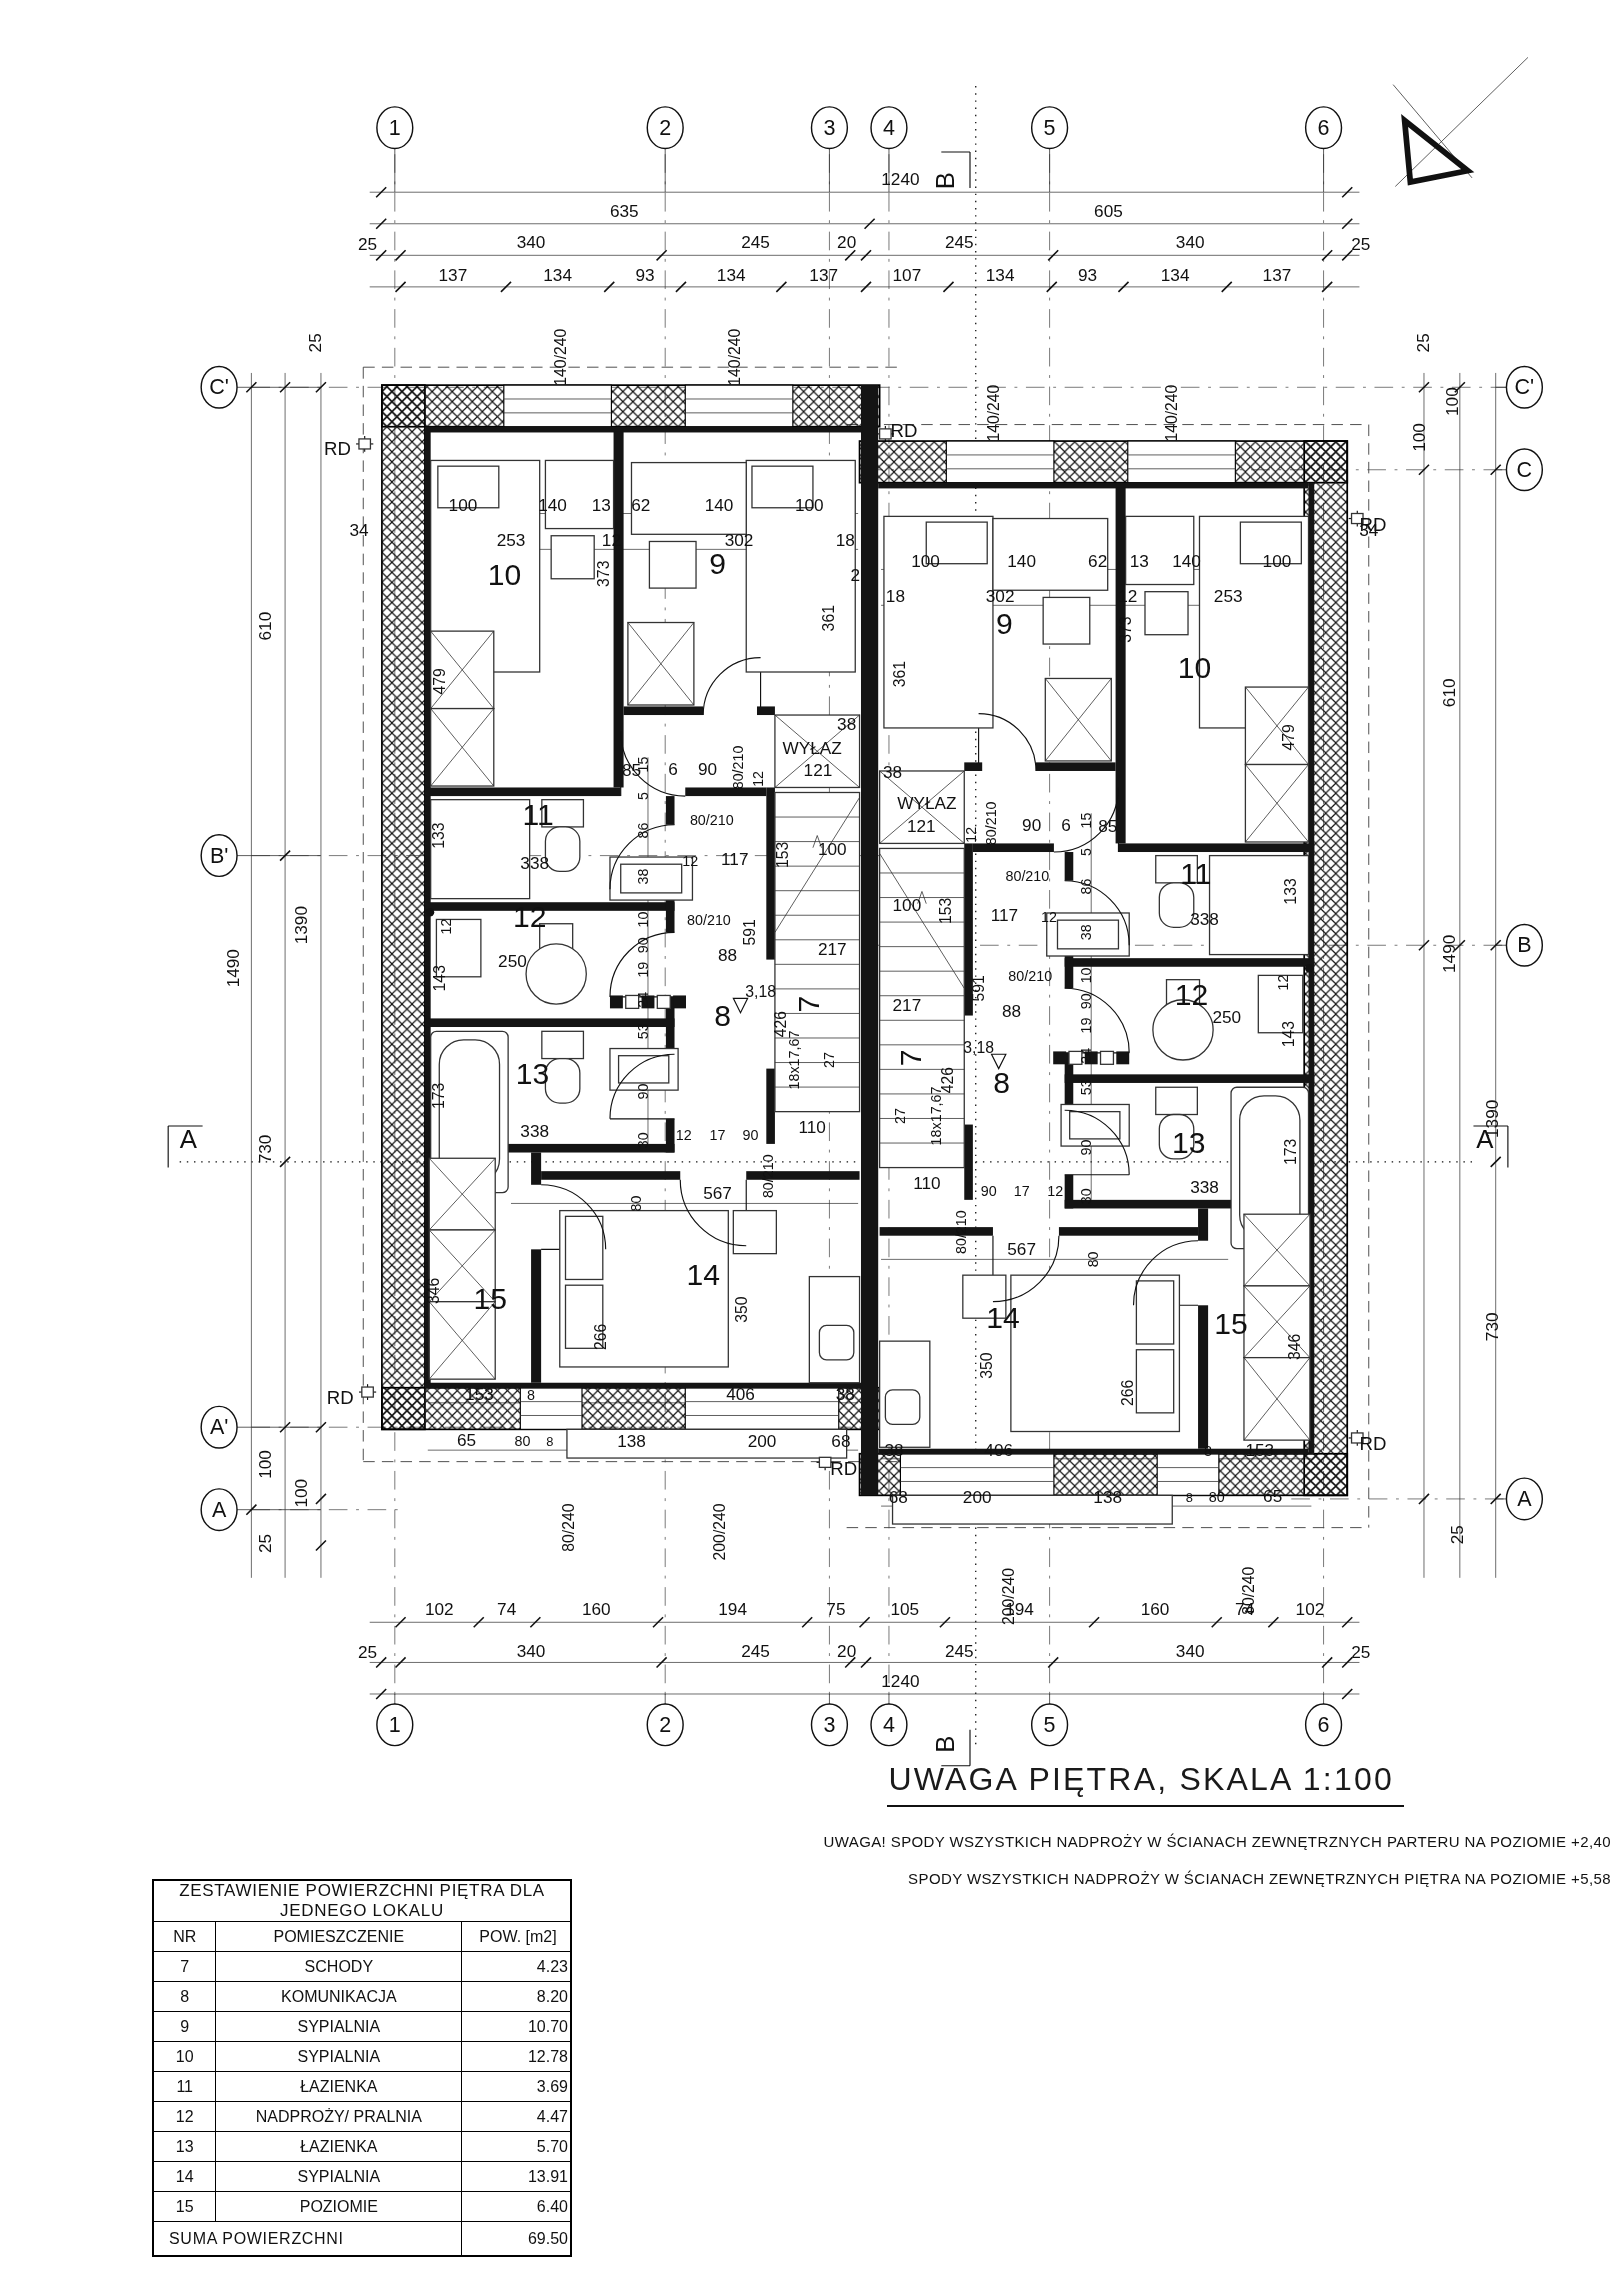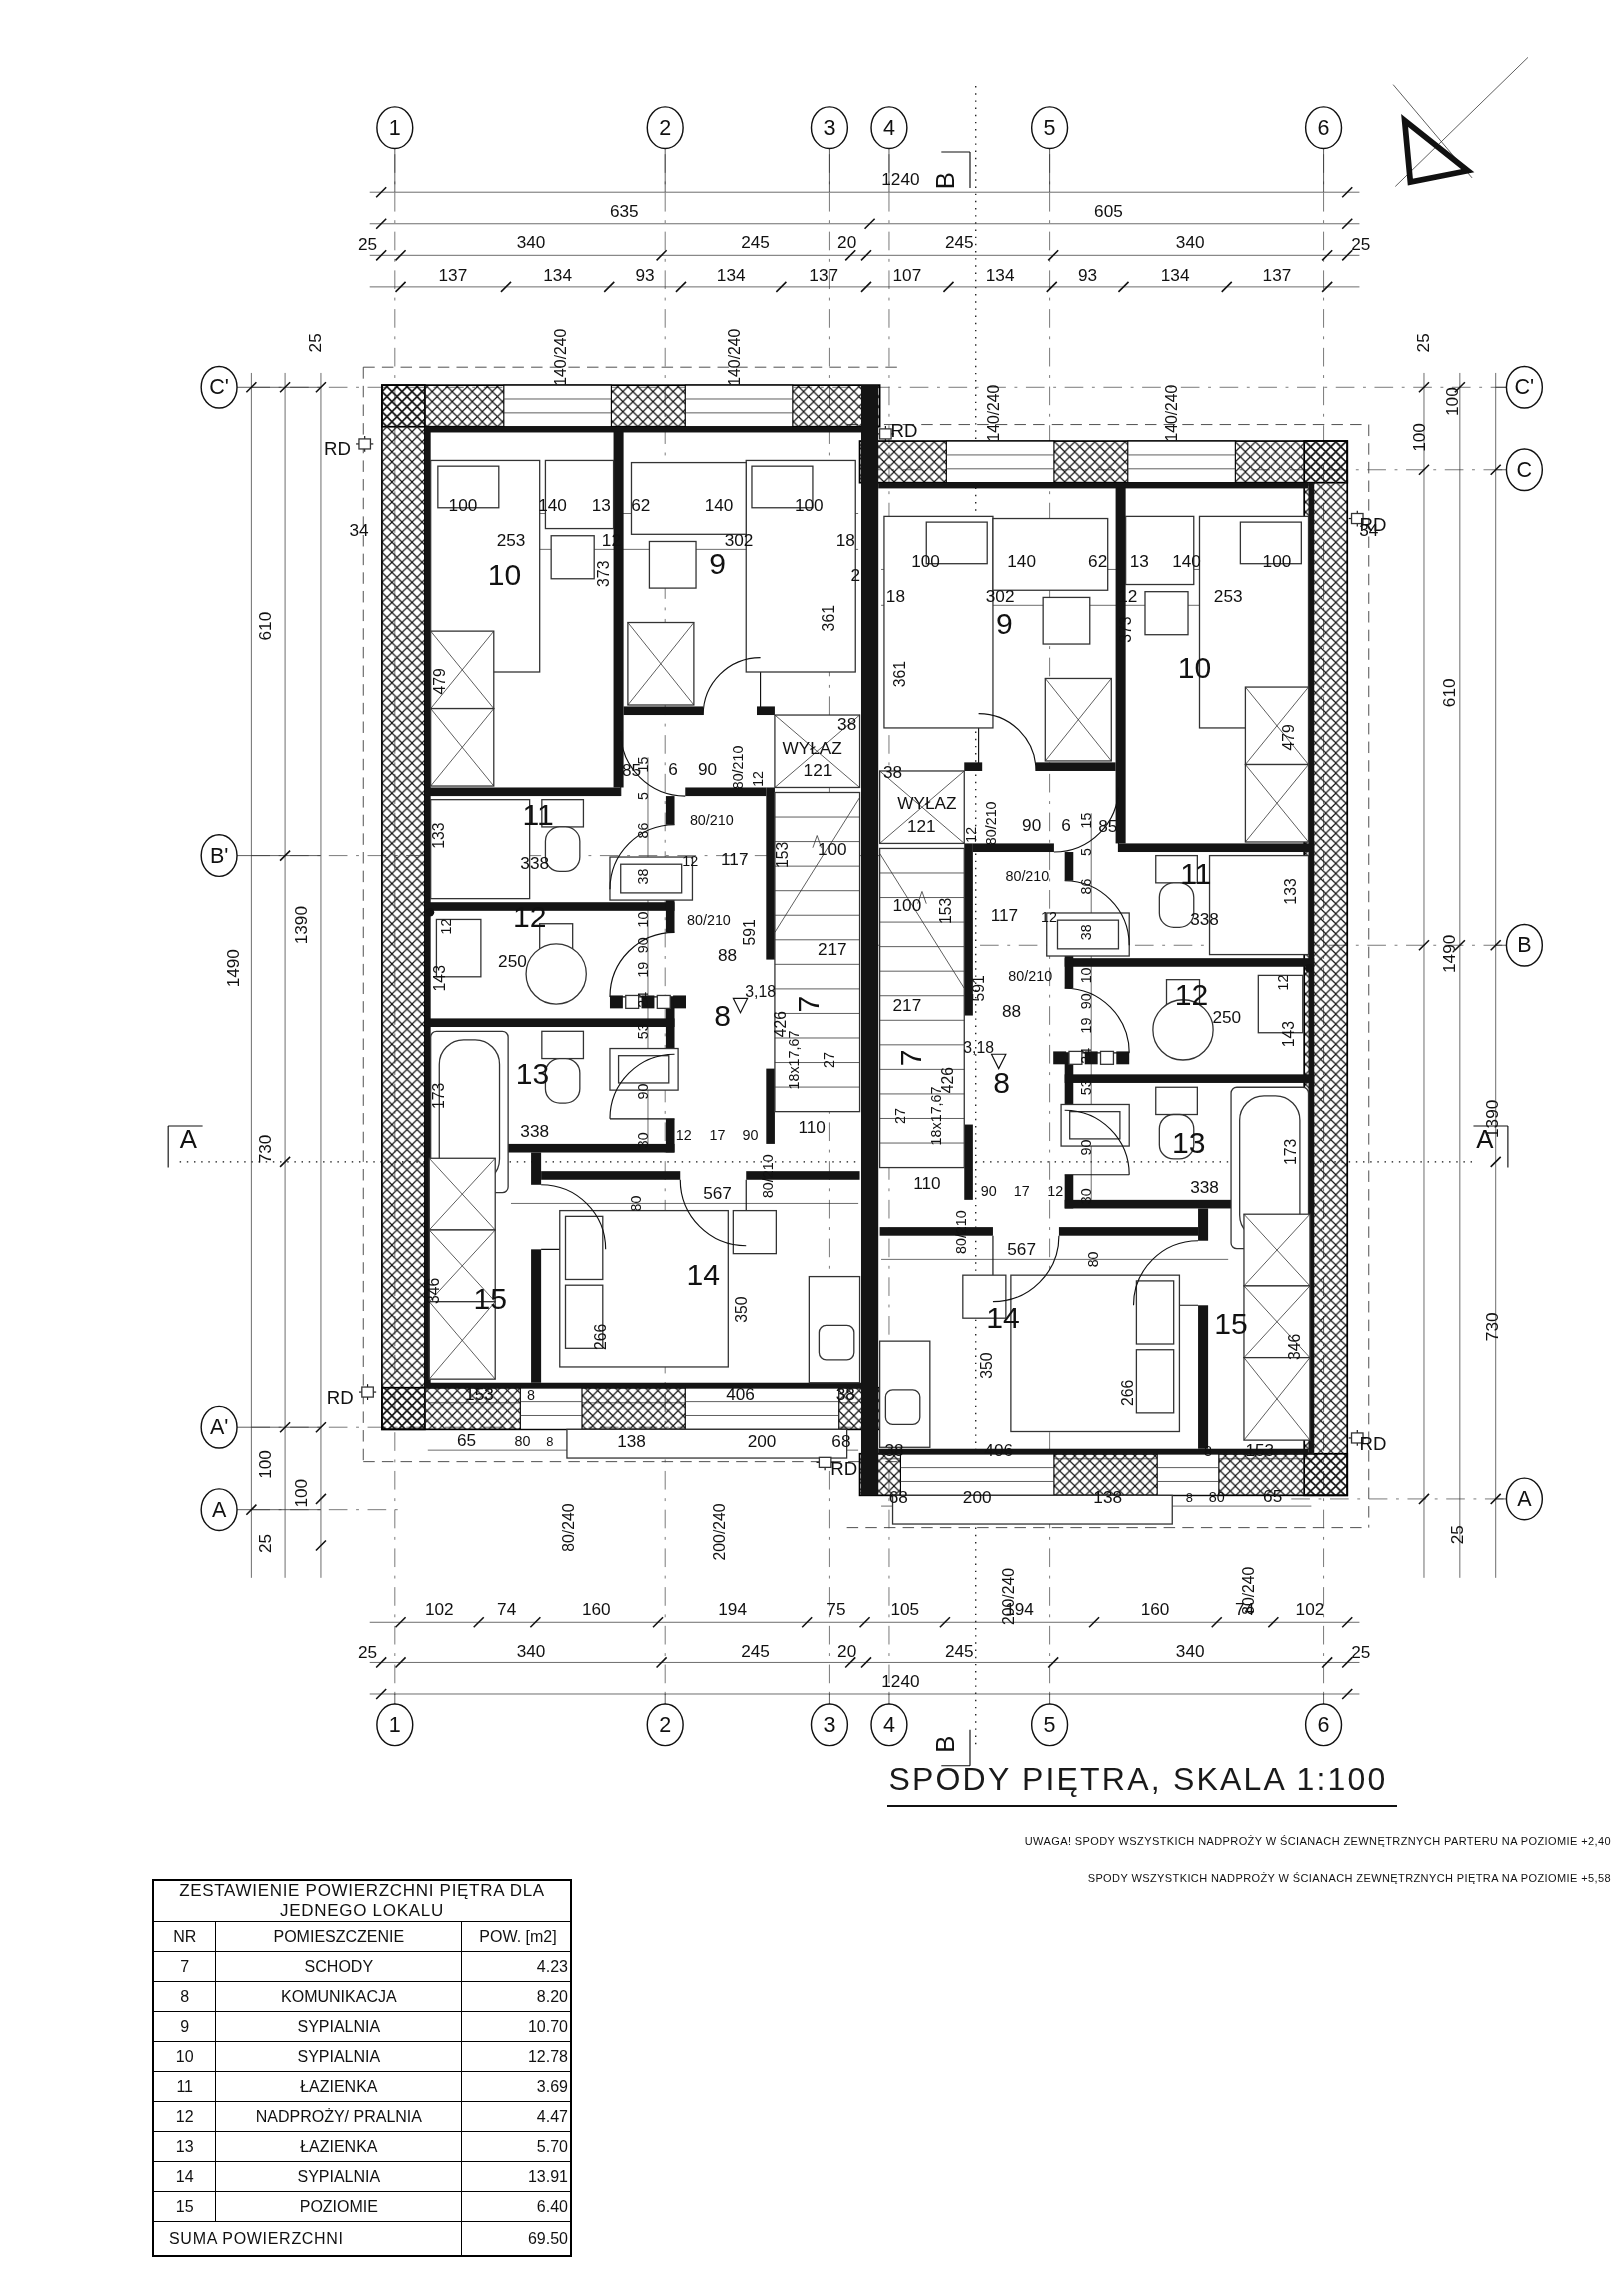--- a/index.html
+++ b/index.html
@@ -23,21 +23,21 @@
   #plan path.thin{stroke-width:1.1;stroke:#333;}
   #plan path.na{stroke-width:8;}
   #plan ellipse.bub{fill:#fff;stroke:#111;stroke-width:2;}
   #plan circle.f{fill:#fff;stroke:#333;stroke-width:1.8;}
   #plan circle.bk{fill:#111;}
   #plan text{fill:#111;font-family:"Liberation Sans",sans-serif;}
   
   #title{position:absolute;left:887px;top:1761px;font-size:32px;letter-spacing:2.2px;
          color:#1a1a1a;border-bottom:2.2px solid #111;padding:0 10px 7.2px 1.4px;}
   #notes{position:absolute;left:717px;top:1823px;width:894px;text-align:right;
-         font-size:11px;line-height:37px;color:#111;letter-spacing:0.4px;}
+         font-size:15px;line-height:37px;color:#111;letter-spacing:0.4px;}
   
   #area-table{position:absolute;left:152px;top:1862px;width:420px;border-collapse:collapse;
               font-size:16px;color:#111;margin-top:17px;}
   #area-table td{border:1.4px solid #000;text-align:center;height:29px;padding:0 5.7px;}
   #area-table tr.tbl-title td{font-size:17px;height:33px;letter-spacing:0.7px;}
   #area-table td.val{text-align:right;padding-right:2px;width:100px;}
   #area-table td.nr{width:50px;}
   #area-table tr.foot td{height:33px;}
   #area-table tr.foot td.lbl{text-align:left;padding-left:15px;letter-spacing:0.7px;}
   #area-table{border:2.2px solid #000;}
@@ -735,21 +735,21 @@
       <text x="1696" y="2094" font-size="20" text-anchor="middle">80</text>
       <text x="1658" y="2094" font-size="18" text-anchor="middle">8</text>
       <text x="1544" y="2096" font-size="24" text-anchor="middle">138</text>
       <text x="1362" y="2096" font-size="24" text-anchor="middle">200</text>
       <text x="1252" y="2096" font-size="24" text-anchor="middle">68</text>
       <text x="1812" y="1878" font-size="22" text-anchor="middle" transform="rotate(-90 1812 1878)">346</text>
       <text x="1579" y="1942" font-size="22" text-anchor="middle" transform="rotate(-90 1579 1942)">266</text>
       <text x="1383" y="1904" font-size="22" text-anchor="middle" transform="rotate(-90 1383 1904)">350</text>
     </svg>
 
-  <div id="title">SPODY PIĘTRA, SKALA 1:100</div>
+  <div id="title">UWAGA PIĘTRA, SKALA 1:100</div>
 
   <div id="notes">
     <div>UWAGA! SPODY WSZYSTKICH NADPROŻY W ŚCIANACH ZEWNĘTRZNYCH PARTERU NA POZIOMIE +2,40</div>
     <div>SPODY WSZYSTKICH NADPROŻY W ŚCIANACH ZEWNĘTRZNYCH PIĘTRA NA POZIOMIE +5,58</div>
   </div>
 
   <table id="area-table">
     <tbody>
       <tr class="tbl-title">
         <td colspan="3">ZESTAWIENIE POWIERZCHNI PIĘTRA DLA JEDNEGO LOKALU</td>

